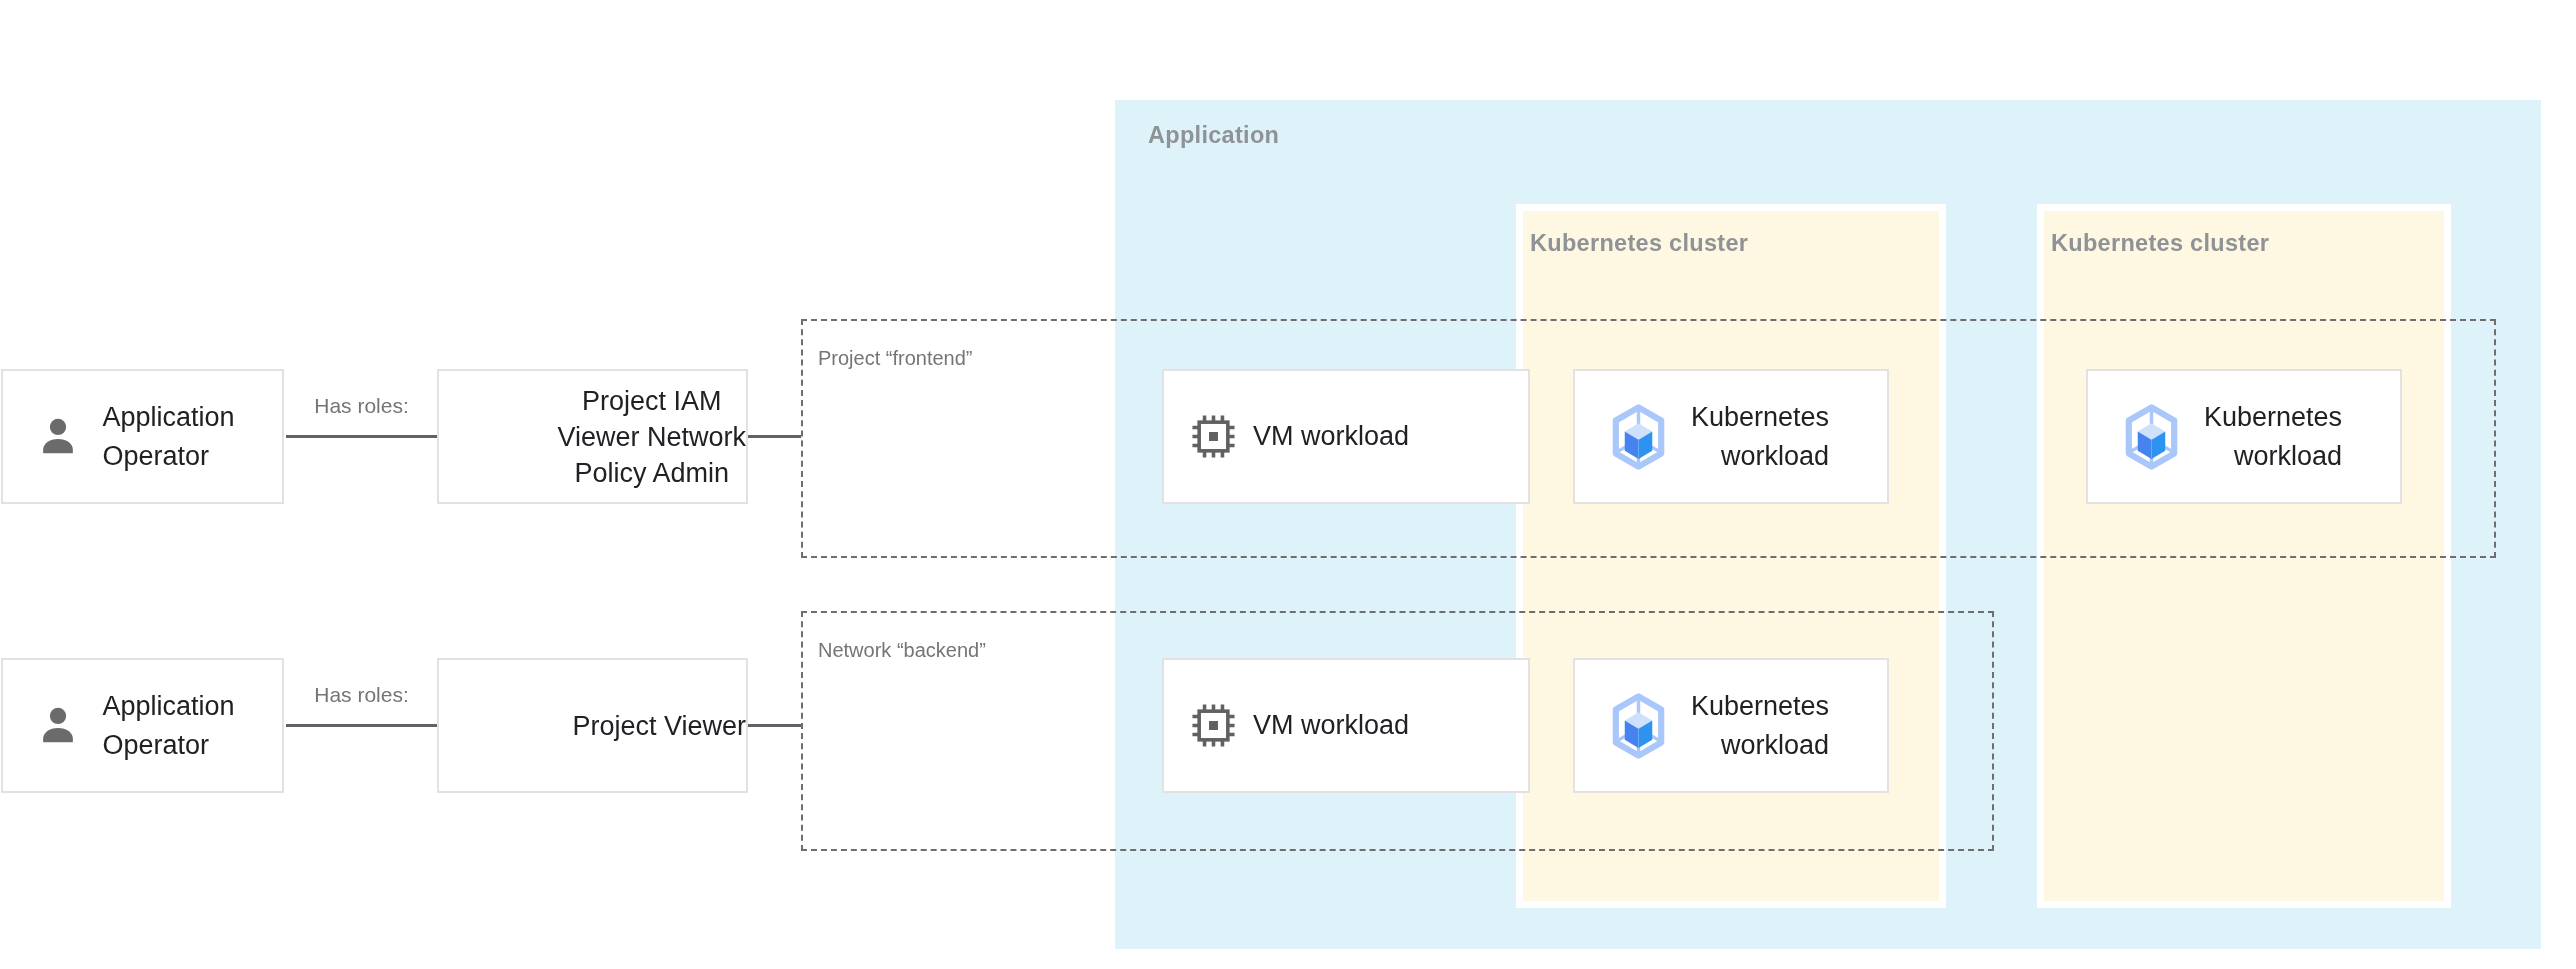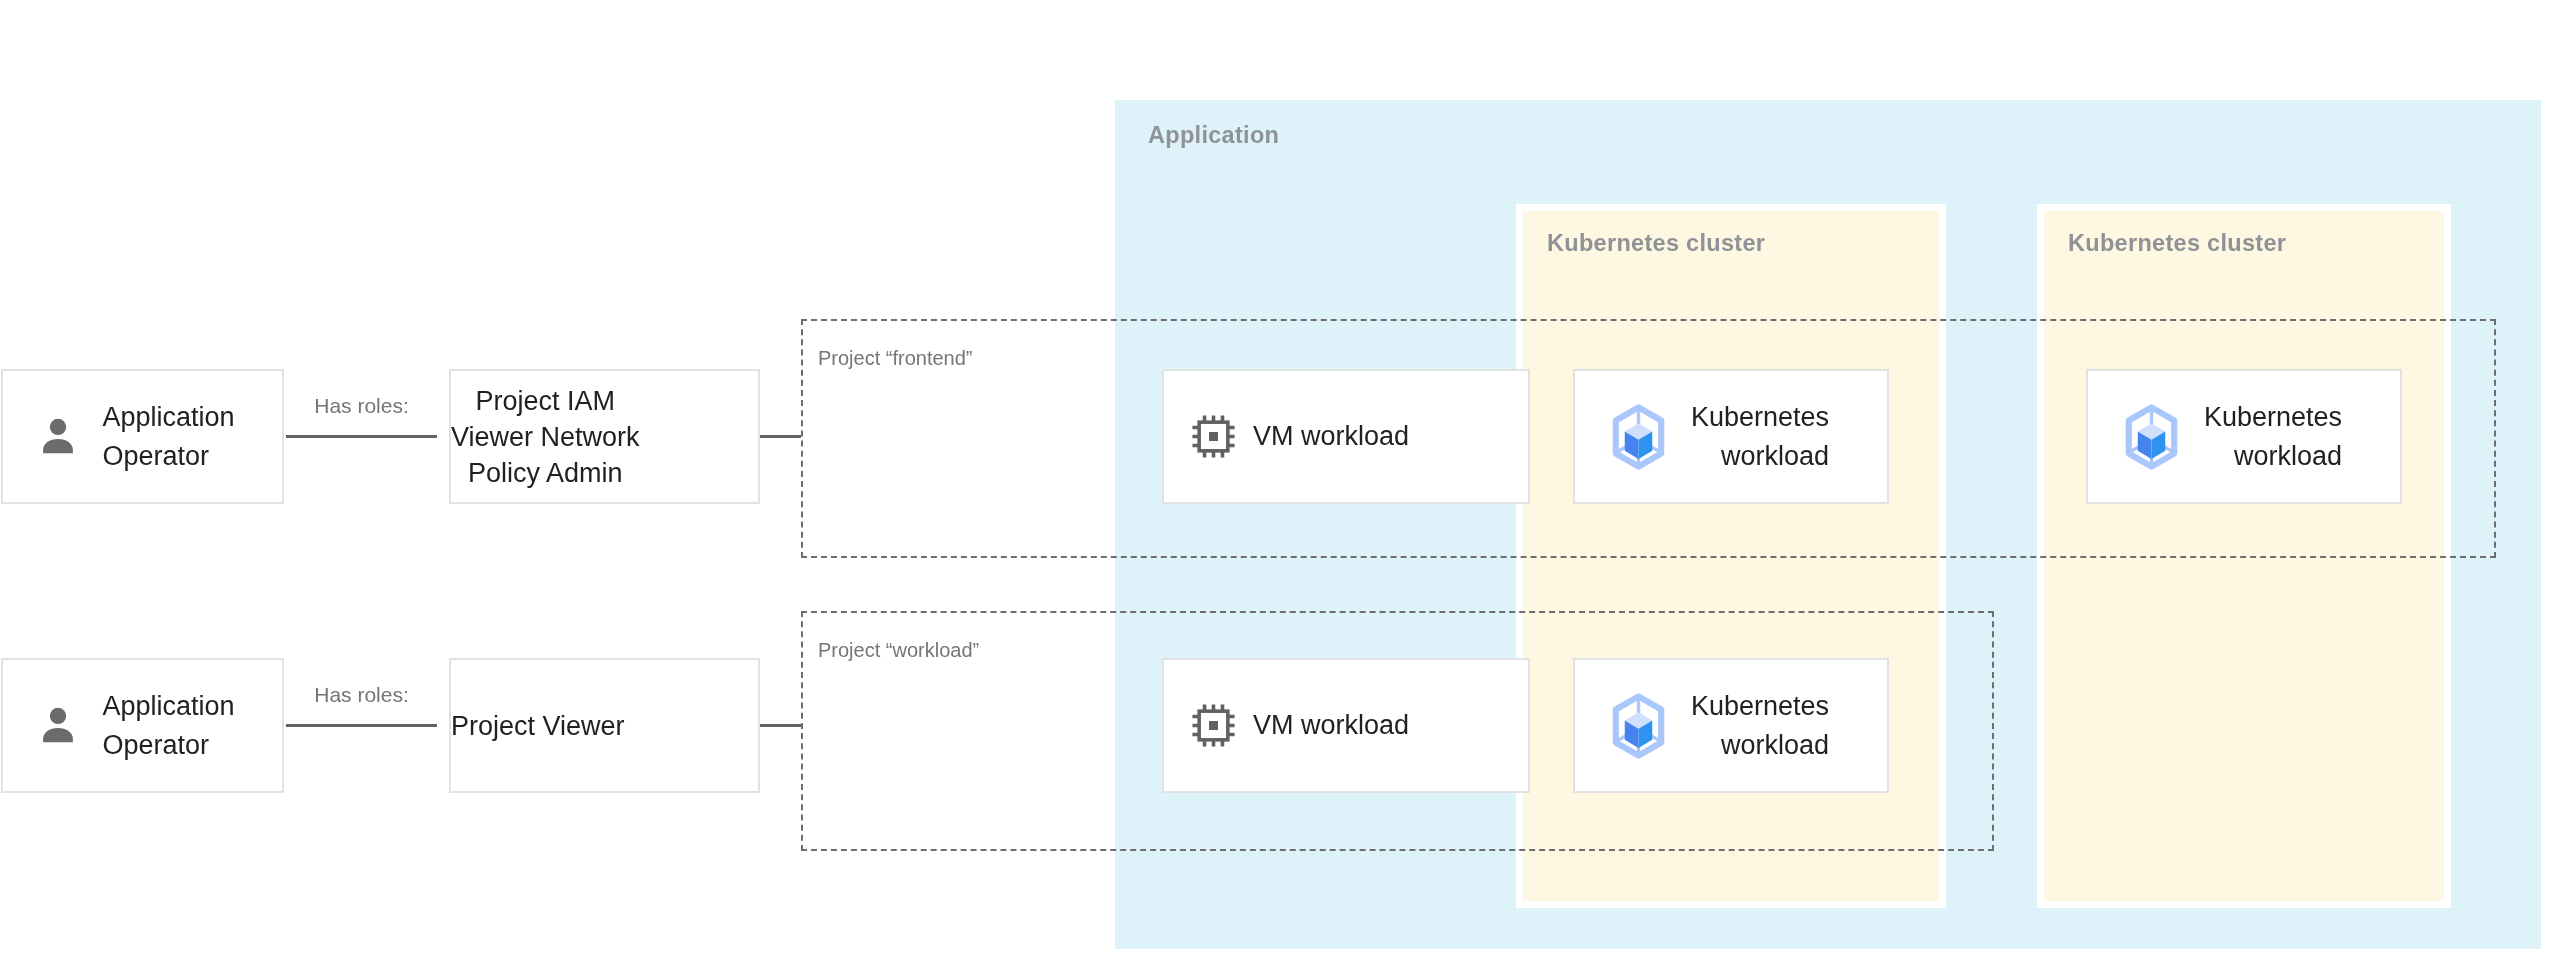--- a/index.html
+++ b/index.html
@@ -32,21 +32,21 @@
     position:absolute;font-size:23.5px;font-weight:700;color:var(--zone-label);
     letter-spacing:0.3px;white-space:nowrap;
   }
   .org > .zone-label{left:33px;top:22px;}
   .cluster{
     position:absolute;top:204px;height:704px;
     background:var(--cluster-bg);border:7px solid #ffffff;box-sizing:border-box;z-index:2;
   }
   .cluster.c1{left:1516px;width:430px;}
   .cluster.c2{left:2037px;width:414px;}
-  .cluster > .zone-label{left:24px;top:19.3px;}
+  .cluster > .zone-label{left:7px;top:19.3px;}
   
   .project{
     position:absolute;border:2.1px dashed var(--dashed-border);box-sizing:border-box;
     background:transparent;z-index:3;
   }
   .project.p-frontend{left:801px;top:319px;width:1695px;height:239px;}
   .project.p-backend{left:801px;top:611px;width:1193px;height:240px;}
   .project-label{
     position:absolute;left:15px;top:26px;font-size:20px;color:var(--text-gray);white-space:nowrap;
   }
@@ -58,21 +58,21 @@
   }
   
   .node{
     position:absolute;height:135px;background:#ffffff;border:2.1px solid var(--node-border);
     box-sizing:border-box;display:flex;align-items:center;z-index:5;
   }
   .node .icon{flex:0 0 auto;display:block;}
   .node-text{
     font-size:27px;line-height:39px;color:var(--text-dark);white-space:nowrap;
   }
-  .node.centered{justify-content:flex-start;margin-left:12px;}
+  .node.centered{justify-content:flex-end;}
   .node.centered .node-text{text-align:center;line-height:36px;}
   .actor{left:1.4px;width:283px;padding-left:32px;}
   .actor .icon{width:46px;height:46px;margin-right:21px;}
   .role{left:437px;width:311px;}
   .vm{left:1162px;width:368px;padding-left:28px;}
   .vm .icon{width:43px;height:43px;margin-right:18px;}
   .k8s{width:316px;padding-left:36px;text-align:right;}
   .k8s .icon{width:55px;height:66px;margin-right:25px;}
   .row1{top:369px;}
   .row2{top:658px;}
@@ -90,21 +90,21 @@
     <div class="zone-label">Kubernetes cluster</div>
   </div>
   <div class="cluster c2">
     <div class="zone-label">Kubernetes cluster</div>
   </div>
 
   <div class="project p-frontend">
     <div class="project-label">Project “frontend”</div>
   </div>
   <div class="project p-backend">
-    <div class="project-label">Project “workload”</div>
+    <div class="project-label">Network “backend”</div>
   </div>
 
   <div class="connector" style="left:286px;top:435px;width:151px;"></div>
   <div class="connector" style="left:748px;top:435px;width:53px;"></div>
   <div class="edge-label" style="left:286px;top:394px;">Has roles:</div>
 
   <div class="connector" style="left:286px;top:724px;width:151px;"></div>
   <div class="connector" style="left:748px;top:724px;width:53px;"></div>
   <div class="edge-label" style="left:286px;top:683px;">Has roles:</div>
 

